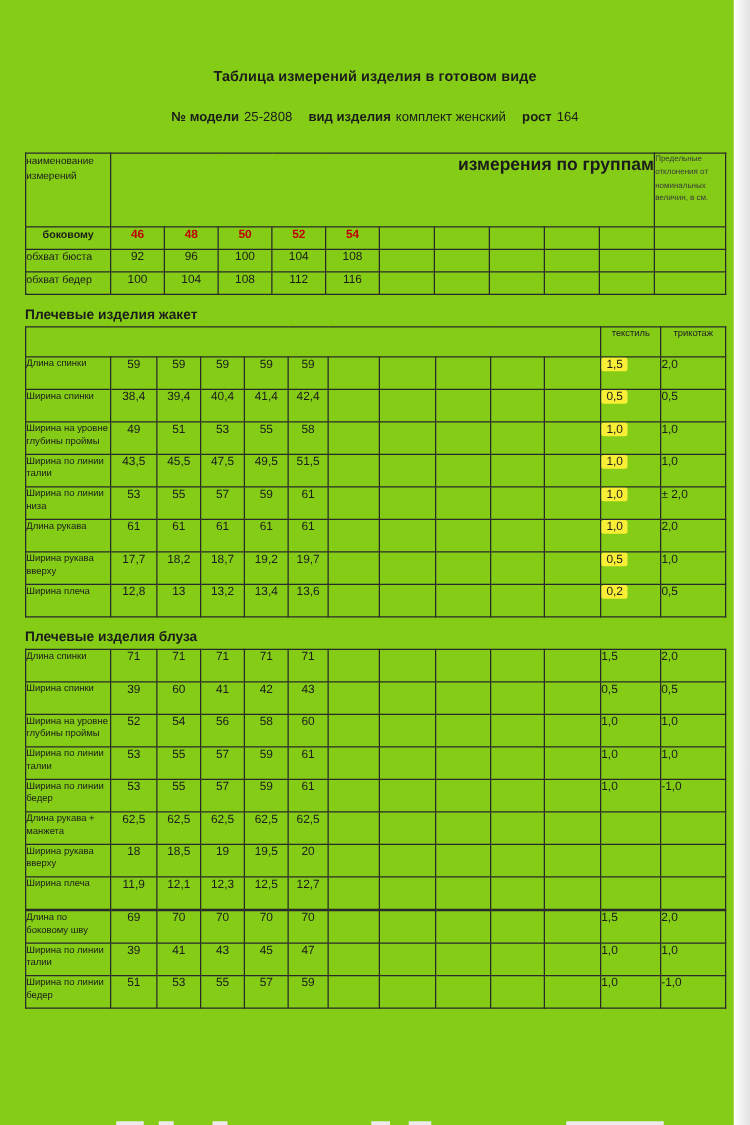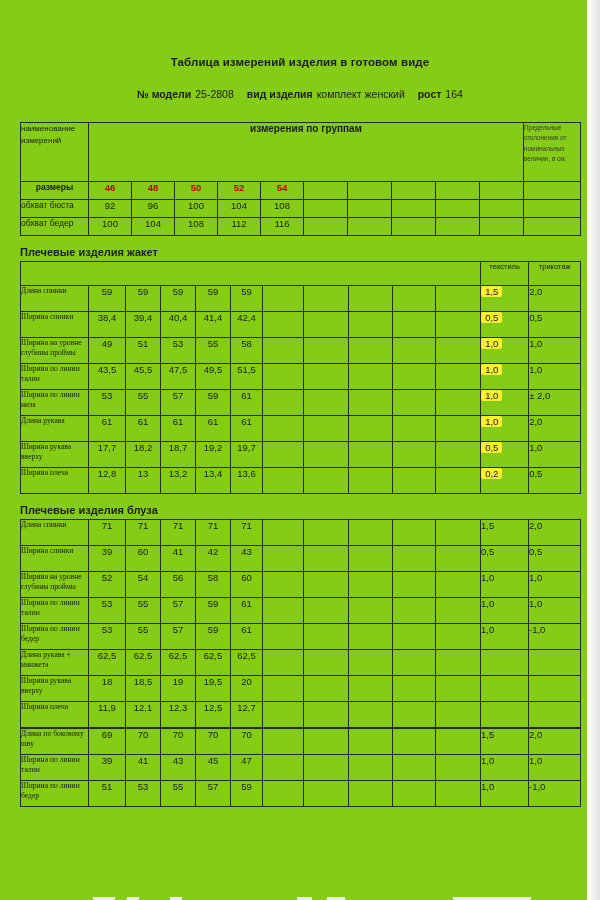--- a/index.html
+++ b/index.html
@@ -11,33 +11,33 @@
   .subtitle .b{font-weight:bold;}
 
   table.tbl{border-collapse:collapse;table-layout:fixed;margin-left:20px;width:560px;
             border:1.5px solid #222;}
   table.tbl td{border:1px solid #2a2a2a;padding:0;vertical-align:top;overflow:hidden;}
 
   
   #tableA{margin-top:22px;}
   #tableA td{height:17px;}
   .hdr-name{font-size:8px;line-height:1.55;padding:3px 2px 0 4px;height:58px !important;}
-  .hdr-groups{font-size:10px;font-weight:600;text-align:center;padding-top:3px;}
+  .hdr-groups{font-size:14px;font-weight:600;text-align:right;padding-top:3px;}
   .hdr-dev{font-size:6.4px;color:#3a3a3a;line-height:1.6;padding:3px 2px 0 3px;}
   .sizes-label{font-weight:bold;font-size:8.5px;text-align:center;padding-top:3px;}
   .size-val{color:#c00000;font-weight:bold;font-size:9.5px;text-align:center;padding-top:2px;}
   .girth-label{font-size:8.5px;padding:3px 1px 0 4px;white-space:nowrap;}
   .gval{font-size:9.5px;text-align:center;padding-top:3px;}
 
   
   .sec-title{margin:10px 0 3px 20px;font-size:11px;font-weight:bold;}
   .sec-table td{height:25px;}
   .sec-head td{height:23px;}
   .col-head{font-size:7.5px;text-align:center;padding-top:7px;color:#222;}
-  .row-label{font-size:7.6px;line-height:1.35;padding:3px 1px 1px 4px;font-family:Liberation Serif, serif;}
+  .row-label{font-size:7.6px;line-height:1.35;padding:3px 1px 1px 4px;}
   .val{font-size:9.5px;text-align:center;padding-top:3px;}
   .dev{font-size:9.5px;padding-top:4px;}
   .hl{background:#f8ee35;padding:0 4px;border-radius:2px;}
 
   
   .edge{position:absolute;top:0;right:0;width:13px;height:900px;
         background:linear-gradient(to right,#ffffff 0%,#efefef 55%,#e3e3e3 100%);}
   .smudge{position:absolute;bottom:0;height:3px;background:#ebebeb;}
 </style>
 </head>
@@ -68,21 +68,21 @@
         <col style="width:44px">
         <col style="width:57px">
     </colgroup>
     <tbody id="tA-body">
       <tr>
         <td class="hdr-name">наименование измерений</td>
         <td class="hdr-groups" colspan="10">измерения по группам</td>
         <td class="hdr-dev">Предельные отклонения от номинальных величин, в см.</td>
       </tr>
       <tr id="sizesRow">
-        <td class="sizes-label">размеры</td>
+        <td class="sizes-label">боковому</td>
       <td class="size-val">46</td>
           <td class="size-val">48</td>
           <td class="size-val">50</td>
           <td class="size-val">52</td>
           <td class="size-val">54</td>
           <td></td>
           <td></td>
           <td></td>
           <td></td>
           <td></td>

